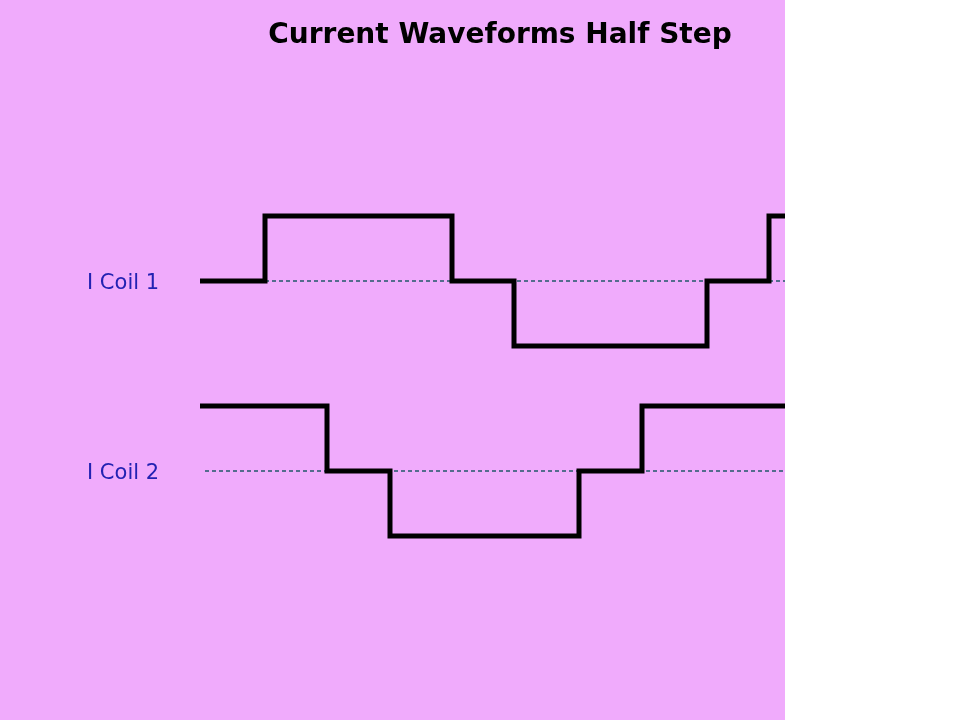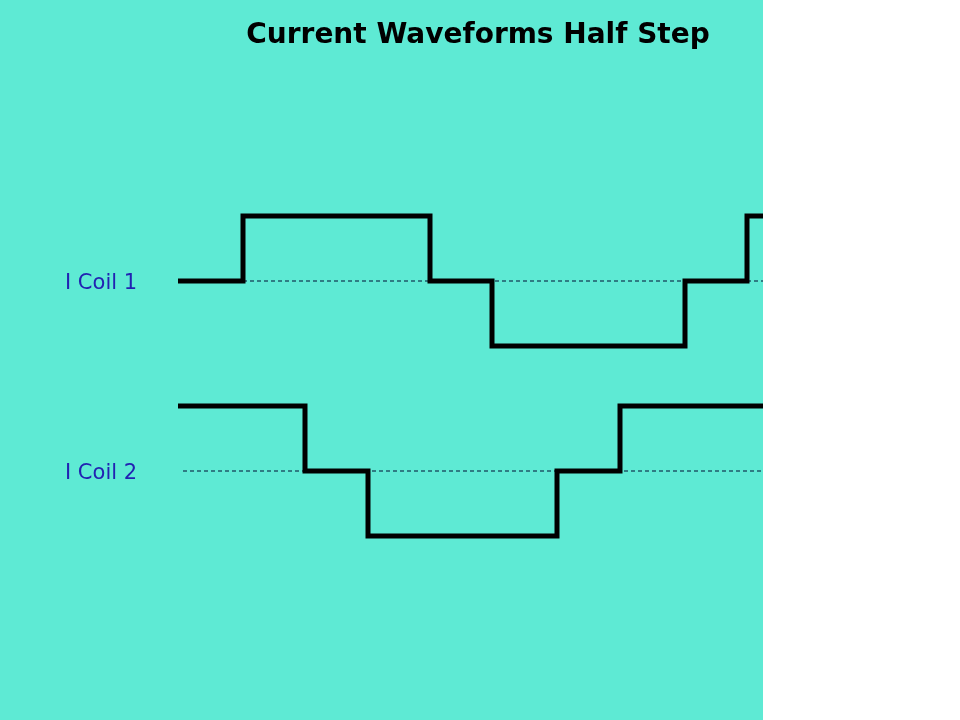--- a/index.html
+++ b/index.html
@@ -4,23 +4,24 @@
 <style>
   html, body {
     margin: 0;
     padding: 0;
     background: #ffffff;
   }
   .slide {
     position: relative;
     width: 763px;
     height: 720px;
-    background: #5eead4;
+    background: #f0abfc;
     overflow: hidden;
     font-family: "DejaVu Sans", sans-serif;
+    padding-left: 22px;
   }
   svg { display: block; }
   .title {
     font-family: "DejaVu Sans", "Liberation Sans", sans-serif;
     font-size: 28px;
     font-weight: bold;
     fill: #000000;
   }
   .coil-label {
     font-family: "DejaVu Sans", "Liberation Sans", sans-serif;

